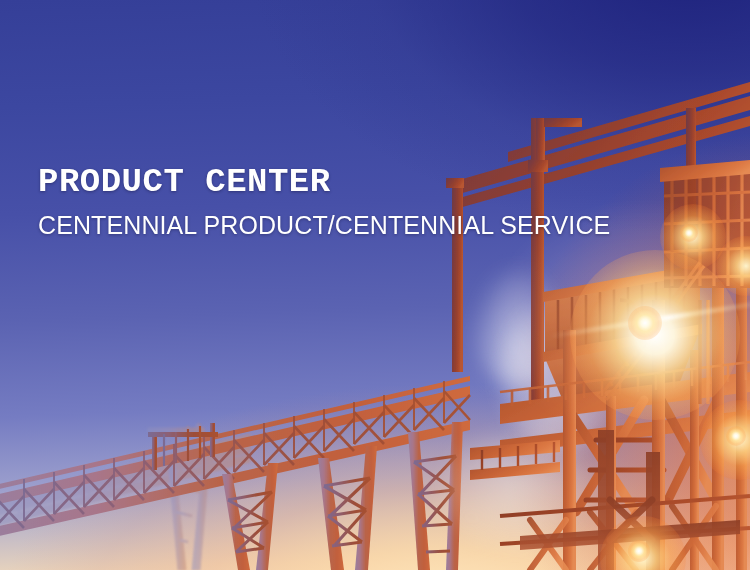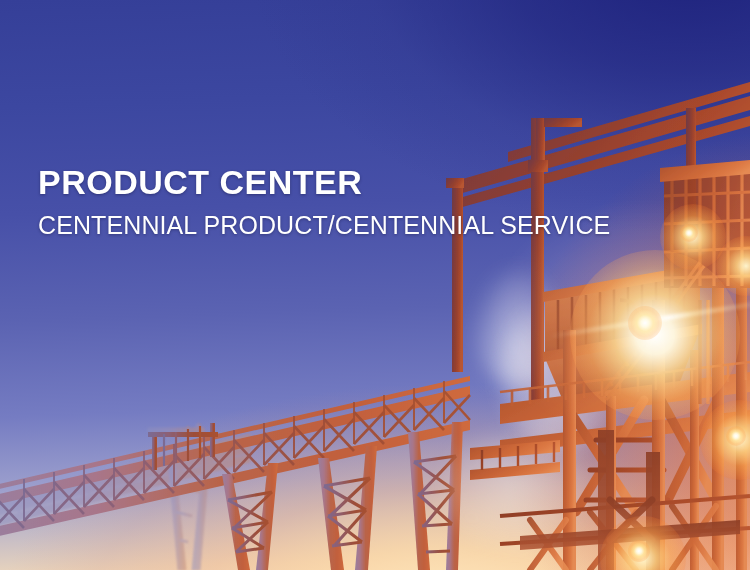--- a/index.html
+++ b/index.html
@@ -120,21 +120,21 @@
 
   
   #caption {
     position: absolute;
     left: 38px;
     top: 162px;
     z-index: 40;
   }
   #headline {
     margin: 0;
-    font-family: Liberation Sans, sans-serif;
+    font-family: Liberation Mono, monospace;
     font-size: 34px;
     font-weight: bold;
     line-height: 40px;
     letter-spacing: 0.5px;
     color: #ffffff;
     text-shadow: 0 1px 3px rgba(20,20,60,0.45);
     white-space: nowrap;
   }
   #subhead {
     margin: 9px 0 17px 0;

